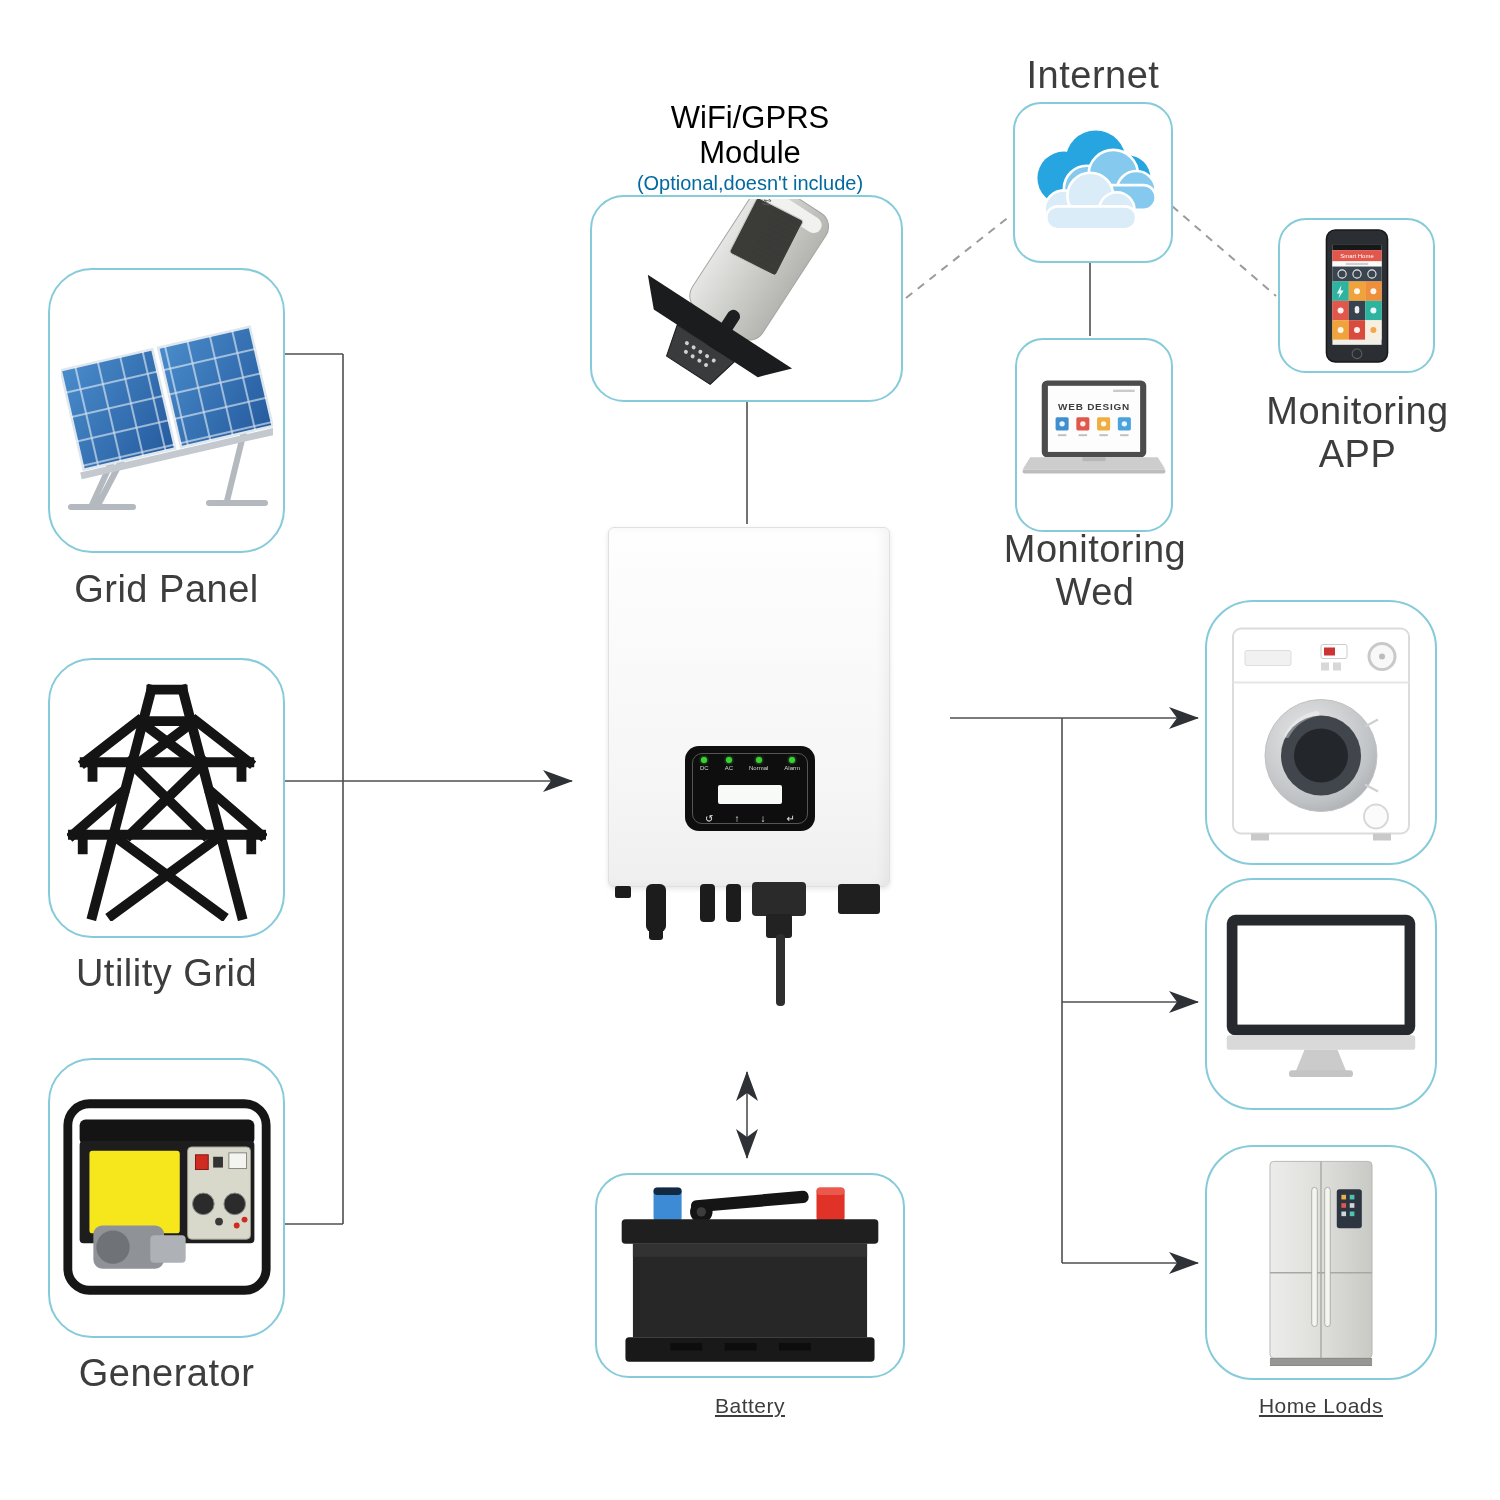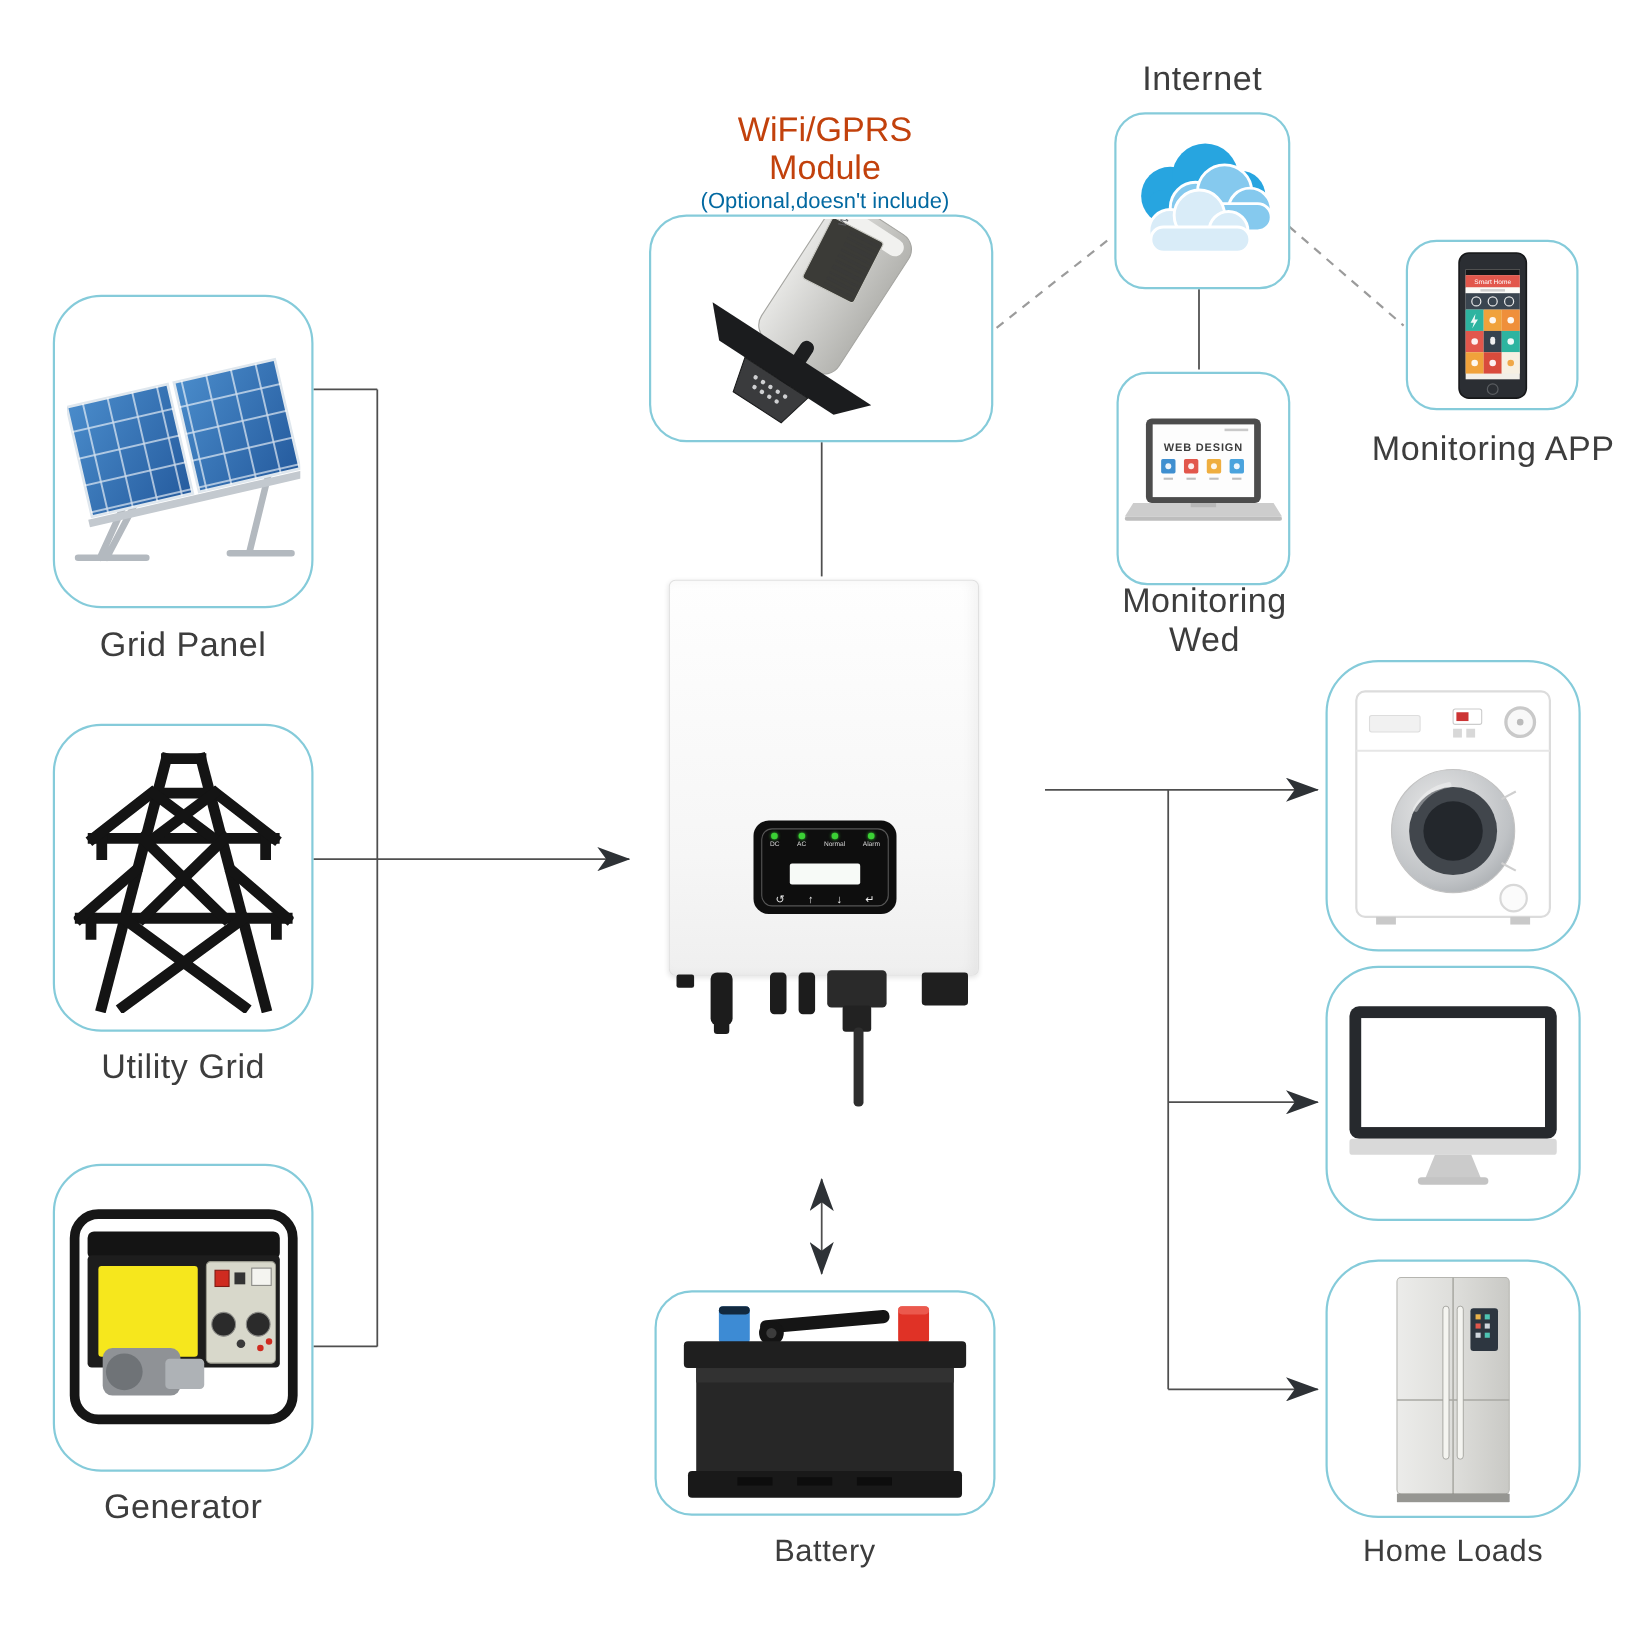--- a/index.html
+++ b/index.html
@@ -9,24 +9,24 @@
 
   
   #wires{position:absolute;left:0;top:0;}
 
   
   .frame{position:absolute;border:2px solid #85cbda;background:#ffffff;
          display:flex;align-items:center;justify-content:center;box-sizing:border-box;}
   .r44{border-radius:44px;} .r48{border-radius:48px;} .r28{border-radius:28px;} .r34{border-radius:34px;}
 
   
-  .lbl{position:absolute;text-align:center;font-size:31px;color:#3d3d3d;letter-spacing:.5px;}
-  .lbl.big{font-size:28px;}
+  .lbl{position:absolute;text-align:center;font-size:38px;color:#3d3d3d;letter-spacing:.5px;}
+  .lbl.big{font-size:21px;text-decoration:underline;}
   .wifi-title{position:absolute;left:520px;top:100px;width:460px;text-align:center;
-              font-size:31px;line-height:35px;color:#c2410c;}
+              font-size:31px;line-height:35px;color:#000000;}
   .wifi-sub{position:absolute;left:520px;top:172px;width:460px;text-align:center;
             font-size:20px;color:#0369a1;}
 
   
   .inv-body{position:absolute;left:608px;top:527px;width:280px;height:358px;
             background:linear-gradient(180deg,#fefefe 0%,#f6f6f6 70%,#efefef 100%);
             border:1px solid #e0e0e0;border-radius:6px;
             box-shadow:inset -6px 0 10px rgba(0,0,0,.04), 0 2px 5px rgba(0,0,0,.10);}
   .inv-display{position:absolute;left:76px;top:218px;width:130px;height:85px;
                background:#0e0e0e;border-radius:14px;}

